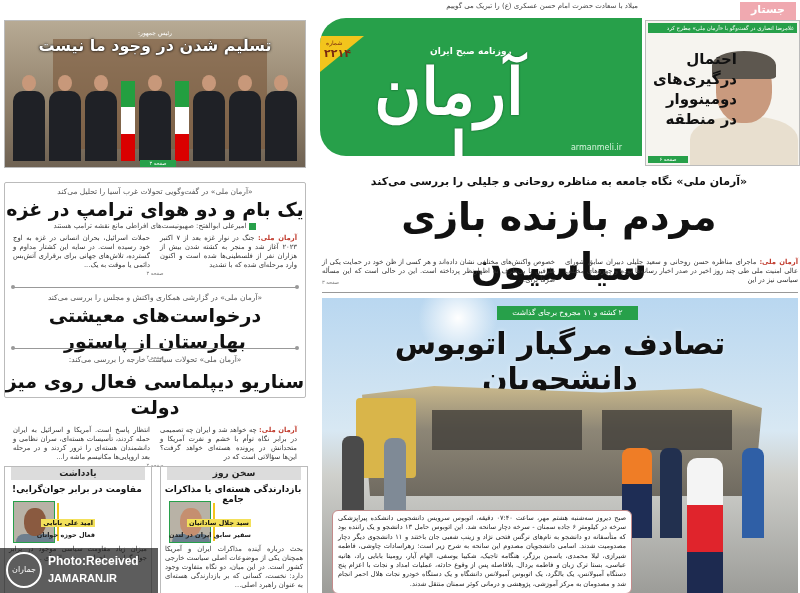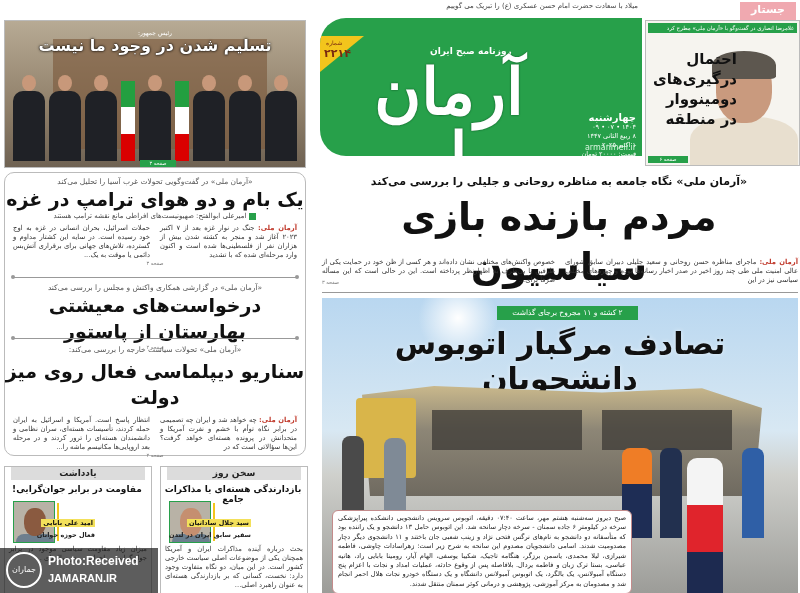--- a/index.html
+++ b/index.html
@@ -13,21 +13,21 @@
   .mast-top { position: absolute; top: 2px; right: 4px; left: 70px; font-size: 7px; color: #444; text-align: right; white-space: nowrap; overflow: hidden; }
   .mast-green { position: absolute; top: 18px; left: 0; right: 0; height: 138px; background: #27a04a; border-radius: 26px 0 0 26px; overflow: hidden; }
   .mast-issue { position: absolute; top: 18px; left: 0; width: 44px; height: 36px; background: #f3c51c; clip-path: polygon(0 0, 100% 0, 0 100%); }
   .mast-issue-label { position: absolute; top: 21px; left: 6px; font-size: 6px; color: #7a2a10; direction: rtl; }
   .mast-issue-num { position: absolute; top: 29px; left: 4px; font-size: 11px; font-weight: bold; color: #7a2a10; }
   .mast-sub { position: absolute; top: 28px; left: 110px; font-size: 9px; font-weight: bold; color: #fff; }
   .mast-logo { position: absolute; top: 42px; left: 14px; width: 230px; font-family: "DejaVu Serif", serif; font-size: 64px; font-weight: bold; color: #fff; text-shadow: 0 0 2px #0a4a1e; line-height: 1; text-align: center; letter-spacing: -2px; }
   .mast-date { position: absolute; right: 6px; top: 94px; color: #fff; text-align: right; direction: rtl; }
   .mast-date .day { font-size: 10px; font-weight: bold; }
   .mast-date .ln { font-size: 6.5px; line-height: 9px; }
-  .mast-url { position: absolute; right: 6px; bottom: 4px; font-size: 8px; color: #d7f5de; direction: ltr; }
+  .mast-url { position: absolute; right: 20px; bottom: 4px; font-size: 8px; color: #d7f5de; direction: ltr; }
 
   
   .interview { left: 645px; top: 0; width: 155px; height: 170px; }
   .kicker-tag { position: absolute; top: 2px; right: 4px; width: 56px; height: 32px; background: #f0a9b0; color: #fff; font-size: 11px; font-weight: bold; text-align: center; line-height: 16px; }
   .iv-box { position: absolute; top: 20px; left: 0; right: 0; bottom: 4px; border: 1px solid #bbb; background: #f6f4ef; overflow: hidden; }
   .iv-strip { position: absolute; top: 2px; left: 2px; right: 2px; height: 10px; background: #27a04a; color: #fff; font-size: 5.5px; line-height: 10px; text-align: right; padding-right: 3px; white-space: nowrap; overflow: hidden; }
   .iv-photo { position: absolute; left: 40px; top: 30px; width: 112px; height: 120px; }
   .iv-photo .head { position: absolute; left: 30px; top: 4px; width: 56px; height: 68px; background: #c99a7e; border-radius: 45% 45% 45% 45%; }
   .iv-photo .hair { position: absolute; left: 26px; top: 0; width: 64px; height: 28px; background: #5d574f; border-radius: 50% 50% 10% 10%; }
   .iv-photo .suit { position: absolute; left: 4px; top: 66px; width: 108px; height: 56px; background: #e8dfcf; border-radius: 40% 40% 0 0; }
@@ -41,21 +41,21 @@
   .pb-kicker { position: absolute; top: 8px; left: 0; right: 0; text-align: center; font-size: 6px; color: #fff; }
   .pb-title { position: absolute; top: 15px; left: 0; right: 0; text-align: center; font-size: 16px; font-weight: bold; color: #fff; text-shadow: 0 0 3px #000, 0 0 1px #000; direction: rtl; }
   .pb-people { position: absolute; left: 8px; right: 8px; bottom: 6px; height: 86px; display: flex; justify-content: space-between; align-items: flex-end; direction: ltr; }
   .person { width: 32px; height: 86px; position: relative; }
   .person .h { position: absolute; left: 9px; top: 0; width: 14px; height: 16px; border-radius: 50%; background: #c8987a; }
   .person .b { position: absolute; left: 0; top: 16px; width: 32px; height: 70px; border-radius: 10px 10px 0 0; background: #1f2126; }
   .flag { width: 14px; height: 80px; background: linear-gradient(#239f40 33%, #fff 33%, #fff 66%, #da0000 66%); }
   .pb-page { position: absolute; bottom: 0; left: 135px; width: 36px; height: 7px; background: #27a04a; font-size: 5px; color: #fff; text-align: center; line-height: 7px; }
 
   
-  .leftcol { left: 4px; top: 172px; width: 302px; height: 284px; border: 1px solid #bbb; border-radius: 10px; }
+  .leftcol { left: 4px; top: 182px; width: 302px; height: 216px; border: 1px solid #bbb; border-radius: 2px; }
   .story { position: absolute; left: 0; right: 0; text-align: center; direction: rtl; }
   .s-kicker { font-size: 7.5px; color: #555; }
   .s-title { font-size: 19px; font-weight: bold; color: #111; letter-spacing: -0.5px; line-height: 26px; }
   .s-sub { font-size: 7px; color: #444; }
   .s-sub .sq { display: inline-block; width: 7px; height: 7px; background: #27a04a; margin-left: 3px; vertical-align: middle; }
   .s-cols { display: flex; gap: 10px; padding: 0 8px; direction: rtl; font-size: 6.8px; line-height: 9px; color: #333; text-align: justify; }
   .s-cols p { flex: 1; }
   .s-cols .src { color: #c0392b; font-weight: bold; }
   .s-page { font-size: 5px; color: #777; text-align: center; }
   .divider { position: absolute; left: 8px; right: 8px; height: 1px; background: #999; }
@@ -146,27 +146,20 @@
 </div>
 
 <div class="abs masthead">
   <div class="mast-top">میلاد با سعادت حضرت امام حسن عسکری (ع) را تبریک می گوییم</div>
   <div class="mast-green">
     <div class="mast-issue"></div>
     <div class="mast-issue-label">شماره</div>
     <div class="mast-issue-num">۲۲۱۴</div>
     <div class="mast-sub">روزنامه صبح ایران</div>
     <div class="mast-logo">آرمان ملی</div>
-    <div class="mast-date">
-      <div class="day">چهارشنبه</div>
-      <div class="ln">۱۴۰۴ • ۰۷ • ۰۹</div>
-      <div class="ln">۸ ربیع الثانی ۱۴۴۷</div>
-      <div class="ln">۱ اکتبر ۲۰۲۵</div>
-      <div class="ln">قیمت: ۲۰۰۰۰ تومان</div>
-    </div>
     <div class="mast-url">armanmeli.ir</div>
   </div>
 </div>
 
 <div class="abs interview">
   <div class="kicker-tag">جستار</div>
   <div class="iv-box">
     <div class="iv-strip">غلامرضا انصاری در گفت‌وگو با «آرمان ملی» مطرح کرد</div>
     <div class="iv-photo">
       <div class="suit"></div>

